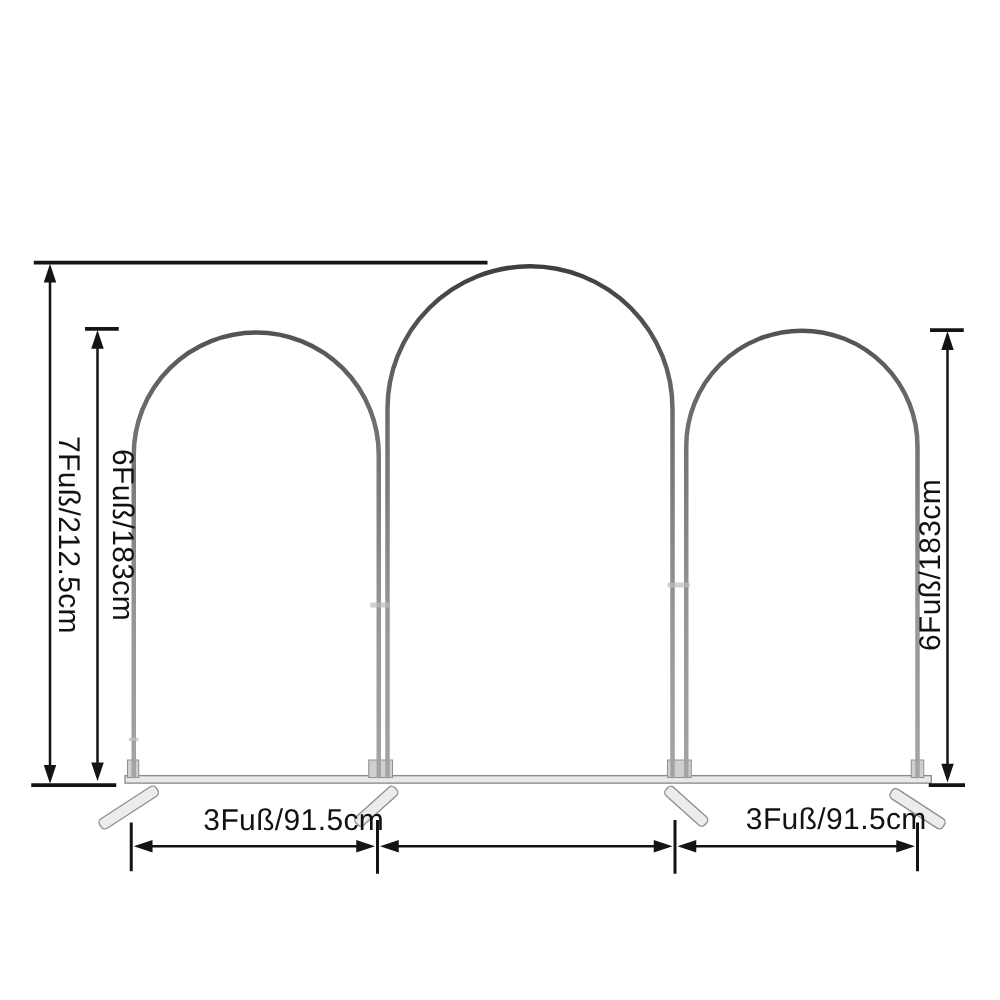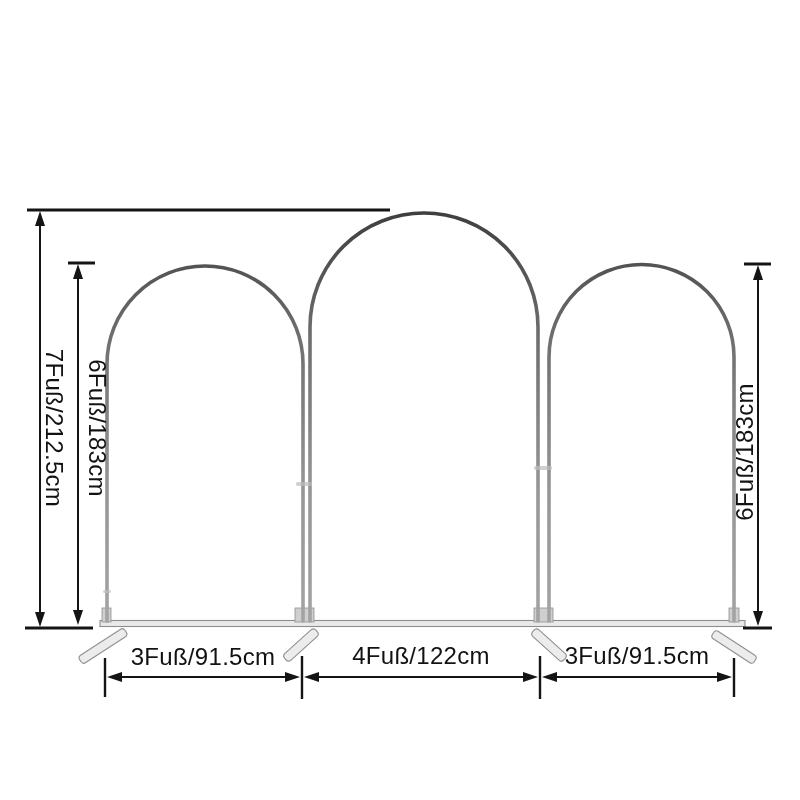--- a/index.html
+++ b/index.html
@@ -15,21 +15,21 @@
   .dim-label {
     position: absolute;
     font-size: 24px;
     line-height: 1;
     color: #121212;
     white-space: nowrap;
     letter-spacing: 0.3px;
   }
   .dim-label.v-cw  { transform: translate(-50%, -50%) rotate(90deg); }
   .dim-label.v-ccw { transform: translate(-50%, -50%) rotate(-90deg); }
-  .dim-label.h     { transform: translate(-50%, -50%); }
+  .dim-label.h     { transform: translate(-50%, -50%); margin-left: 32px; }
 </style>
 </head>
 <body>
 
 <div class="stage">
 
   <svg width="800" height="800" viewBox="0 0 800 800">
     <defs>
       <linearGradient id="tubeGrad" gradientUnits="userSpaceOnUse" x1="0" y1="205" x2="0" y2="650">
         <stop offset="0" stop-color="#3c3c3c"></stop>
@@ -112,16 +112,15 @@
         <polygon points="732,677 717,672 717,682" fill="#141414" stroke="none"></polygon>
       </g>
     </g>
   </svg>
 
   <div class="dim-label v-cw" style="left:54px;  top:428px;">7Fuß/212.5cm</div>
   <div class="dim-label v-cw" style="left:97px;  top:428px;">6Fuß/183cm</div>
   <div class="dim-label v-ccw" style="left:745px; top:452px;">6Fuß/183cm</div>
 
   <div class="dim-label h" style="left:203px; top:657px;">3Fuß/91.5cm</div>
-  <div class="dim-label h" style="left:421px; top:656px;">4Fuß/122cm</div>
   <div class="dim-label h" style="left:637px; top:656px;">3Fuß/91.5cm</div>
 
 </div>
 
 </body></html>

